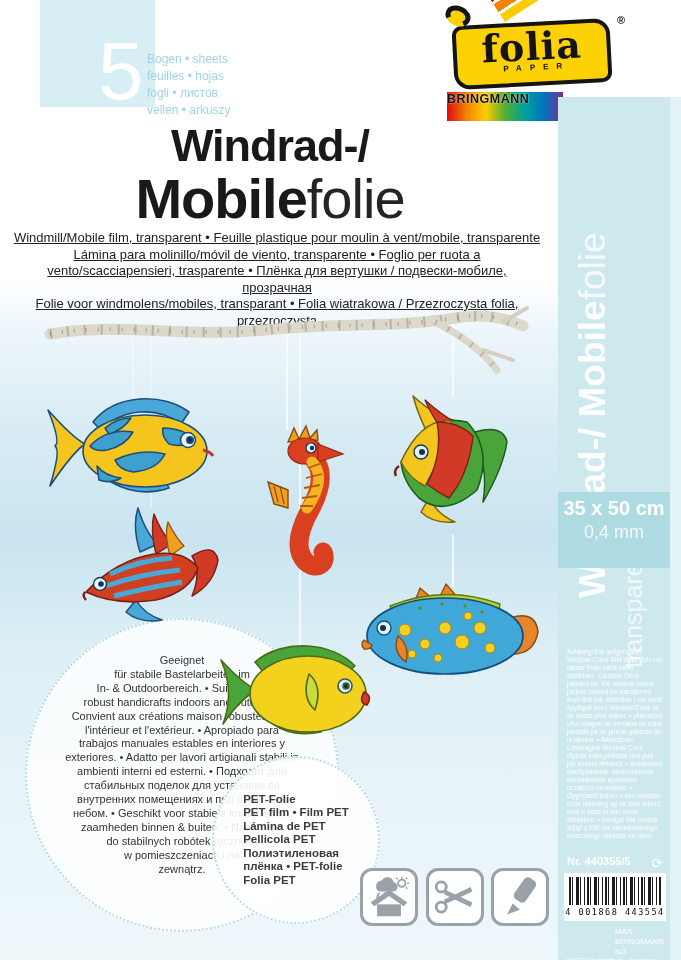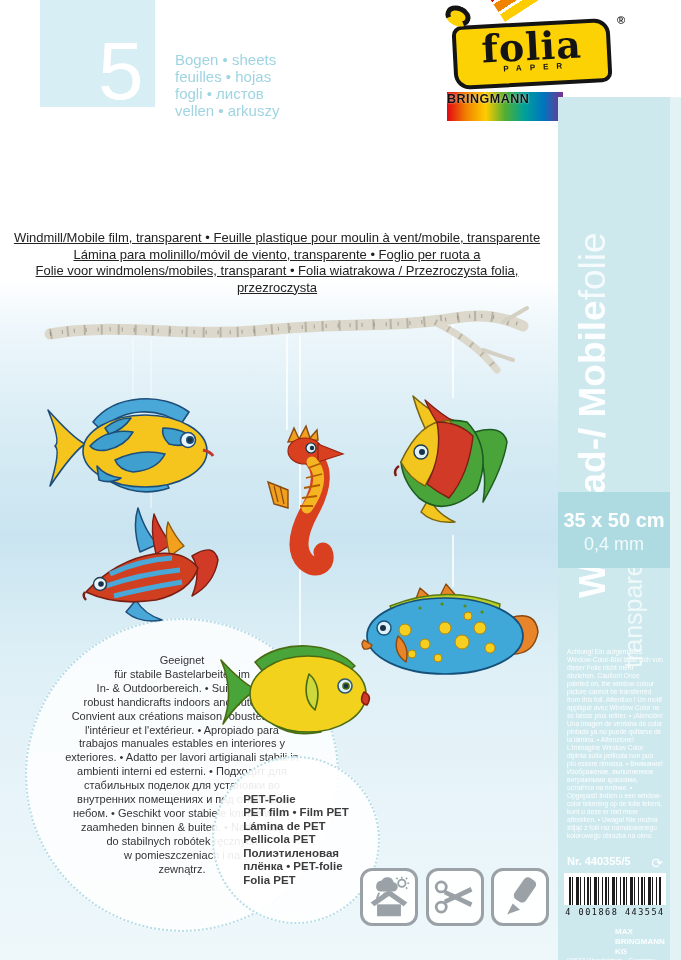--- a/index.html
+++ b/index.html
@@ -3,21 +3,21 @@
 <meta charset="utf-8">
 <style>
   html,body{margin:0;padding:0;background:#888;}
   .page{position:relative;width:681px;height:960px;margin:0 auto;overflow:hidden;
     font-family:"Liberation Sans","DejaVu Sans",sans-serif;
     background:linear-gradient(180deg,#ffffff 0%,#ffffff 29%,#eef7fb 34%,#d6ebf4 46%,#c9e4f0 56%,#ddeff6 68%,#e8f4f9 84%,#eef8fb 100%);}
   .abs{position:absolute;}
   
   .count-square{left:40px;top:0;width:115px;height:107px;background:#d7eef4;}
   .count-number{left:98px;top:34px;font-size:82px;font-weight:400;color:#ffffff;line-height:0.9;}
-  .count-labels{left:175px;top:51px;font-size:15px;line-height:17px;color:#9fd4e2;}
+  .count-labels{left:147px;top:51px;font-size:12px;line-height:17px;color:#9fd4e2;}
   
   .logo{left:445px;top:0;width:236px;height:125px;}
   .rainbow-band{position:absolute;left:60px;top:-70px;width:260px;height:92px;
     transform:rotate(-33deg);transform-origin:0 100%;
     background:repeating-linear-gradient(0deg,#ffcc00 0 9px,#ffffff 9px 12px,#f08300 12px 21px,#ffffff 21px 24px,#e30613 24px 33px,#ffffff 33px 36px,#52ae32 36px 45px,#ffffff 45px 48px,#00a19a 48px 57px,#ffffff 57px 60px,#0075bf 60px 69px,#ffffff 69px 92px);}
   .banner{position:absolute;left:8px;top:22px;width:158px;height:64px;background:#fdd205;
     border:4px solid #141414;border-radius:10px 16px 10px 16px;transform:rotate(-3deg);box-sizing:border-box;}
   .banner-curl{position:absolute;left:0px;top:6px;width:26px;height:20px;background:#fdd205;
     border:5px solid #141414;border-radius:50%;border-bottom-color:transparent;transform:rotate(24deg);box-sizing:border-box;}
   .brand-word{font-family:"DejaVu Serif","Liberation Serif",serif;font-weight:700;font-size:38px;
@@ -52,34 +52,34 @@
   
   .sidebar{left:558px;top:97px;width:112px;height:863px;background:#cde9ee;z-index:5;}
   .side-strip{left:670px;top:97px;width:11px;height:863px;background:#e3f2f5;z-index:5;}
   .side-vert{position:absolute;left:14px;top:571px;width:560px;height:100px;
     transform:rotate(-90deg);transform-origin:0 0;color:#fff;}
   .side-vert .l1{font-size:37px;line-height:42px;margin-left:70px;color:rgba(255,255,255,0.95);}
   .side-vert .l1 .b{font-weight:700;}
   .side-vert .l1 .t{font-weight:400;color:rgba(255,255,255,0.8);}
   .side-vert .l2{font-size:25px;line-height:30px;margin-top:4px;color:rgba(255,255,255,0.7);}
   .size-box{position:absolute;left:0;top:395px;width:112px;height:76px;background:#aedbe2;
-    text-align:center;color:#fff;padding-top:16px;box-sizing:border-box;}
+    text-align:center;color:#fff;padding-top:4px;box-sizing:border-box;}
   .size-box .s1{font-size:20px;font-weight:700;line-height:24px;}
   .size-box .s2{font-size:18px;line-height:24px;color:rgba(255,255,255,0.85);}
   .notice{position:absolute;left:9px;top:551px;width:96px;font-size:6.6px;line-height:8px;color:rgba(255,255,255,0.95);}
   .artnr-row{position:absolute;left:9px;top:758px;width:96px;display:flex;justify-content:space-between;
     color:#fff;font-size:11px;font-weight:700;}
   .recycle{font-size:14px;font-weight:400;}
-  .barcode-box{position:absolute;left:6px;top:776px;width:102px;height:32px;background:#fff;}
+  .barcode-box{position:absolute;left:6px;top:776px;width:102px;height:48px;background:#fff;}
   .bars{margin:4px 5px 0;height:28px;
     background:repeating-linear-gradient(90deg,#1c1c1c 0 2px,transparent 2px 3px,#1c1c1c 3px 4px,transparent 4px 7px,#1c1c1c 7px 10px,transparent 10px 11px,#1c1c1c 11px 12px,transparent 12px 15px,#1c1c1c 15px 16px,transparent 16px 18px);}
   .digits{font-family:"DejaVu Sans Mono","Liberation Mono",monospace;font-size:8.5px;letter-spacing:1.5px;
     color:#111;text-align:center;margin-top:2px;}
   .company{position:absolute;left:9px;top:830px;width:96px;color:rgba(255,255,255,0.95);}
-  .company .c1{font-size:8px;font-weight:700;line-height:10px;padding-left:48px;}
+  .company .c1{font-size:8px;font-weight:400;line-height:10px;padding-left:48px;}
   .company .c2{font-size:6.5px;line-height:8px;}
   .fish{z-index:3;}
   svg{display:block;}
 </style>
 </head>
 <body>
 
 <div class="page">
 
   <div class="abs count-square"></div>
@@ -95,24 +95,29 @@
     <div class="rainbow-band"></div>
     <div class="banner">
       <div class="brand-word">folia</div>
       <div class="brand-paper">PAPER</div>
     </div>
     <div class="banner-curl"></div>
     <div class="brand-reg">®</div>
     <div class="bringmann-bar">BRINGMANN</div>
   </div>
 
+  <div class="abs title">
+    <div class="title-l1">Windrad-/</div>
+    <div class="title-l2"><span class="b">Mobile</span><span class="t">folie</span></div>
+  </div>
 
   <div class="abs descr">
     <div>Windmill/Mobile film, transparent • Feuille plastique pour moulin à vent/mobile, transparente</div>
     <div>Lámina para molinillo/móvil de viento, transparente • Foglio per ruota a</div>
+    <div>vento/scacciapensieri, trasparente • Плёнка для вертушки / подвески-мобиле, прозрачная</div>
     <div>Folie voor windmolens/mobiles, transparant • Folia wiatrakowa / Przezroczysta folia, przezroczysta</div>
   </div>
 
   <div class="abs string" style="left:286px;top:335px;height:95px;"></div>
   <div class="abs string" style="left:299px;top:335px;height:315px;"></div>
   <div class="abs string" style="left:452px;top:322px;height:76px;"></div>
   <div class="abs string" style="left:452px;top:535px;height:52px;"></div>
   <div class="abs string" style="left:132px;top:338px;height:60px;opacity:.5;"></div>
   <div class="abs string" style="left:150px;top:338px;height:170px;opacity:.5;"></div>
 

